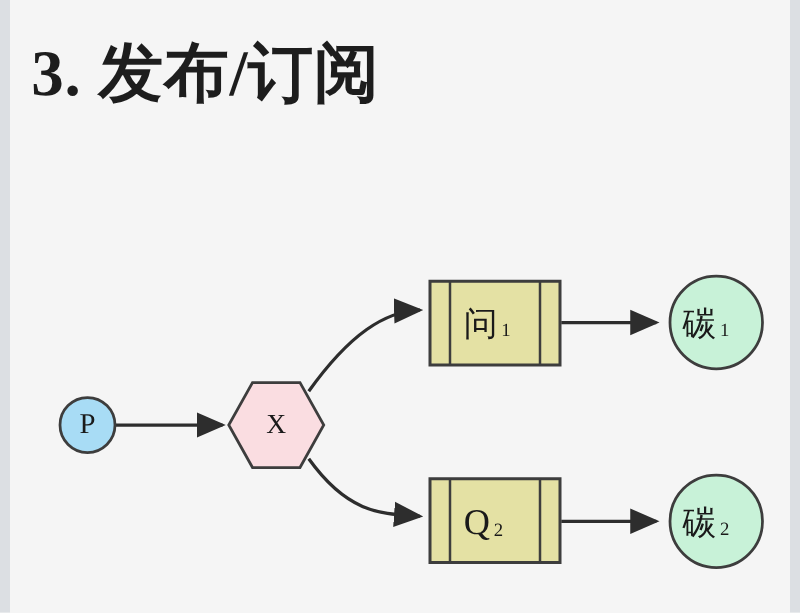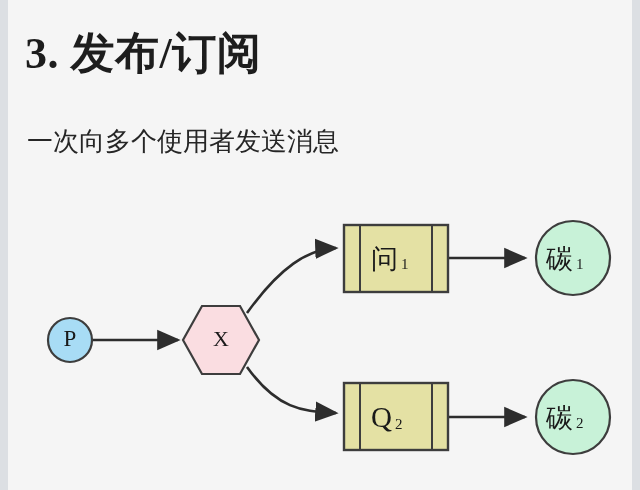--- a/index.html
+++ b/index.html
@@ -36,21 +36,21 @@
     width: 624px;
     height: 490px;
     background: #f5f5f5;
   }
 
   #title {
     position: absolute;
     left: 17px;
     top: 24px;
     font-family: "Liberation Serif", serif;
-    font-size: 44px;
+    font-size: 52px;
     font-weight: bold;
     color: #1d1d1d;
     letter-spacing: 0.5px;
     white-space: nowrap;
   }
   #subtitle {
     position: absolute;
     left: 19px;
     top: 124px;
     font-family: "Liberation Serif", serif;
@@ -86,21 +86,20 @@
 <body>
 
 <div id="slide">
 
   <div class="edge-strip left"></div>
   <div class="edge-strip right"></div>
 
   <div id="slide-inner">
 
     <div id="title">3. 发布/订阅</div>
-    <div id="subtitle">一次向多个使用者发送消息</div>
 
     <div id="diagram">
       <svg width="624" height="290" viewBox="0 0 624 290" xmlns="http://www.w3.org/2000/svg">
         <defs>
           <marker id="arrowhead" markerWidth="9" markerHeight="9" refX="8" refY="4.5" orient="auto" markerUnits="strokeWidth">
             <path d="M0,0.6 L9,4.5 L0,8.4 z" fill="#2d2d2d"></path>
           </marker>
         </defs>
 
         <line x1="84" y1="145" x2="170" y2="145" stroke="#2d2d2d" stroke-width="2.6" marker-end="url(#arrowhead)"></line>

